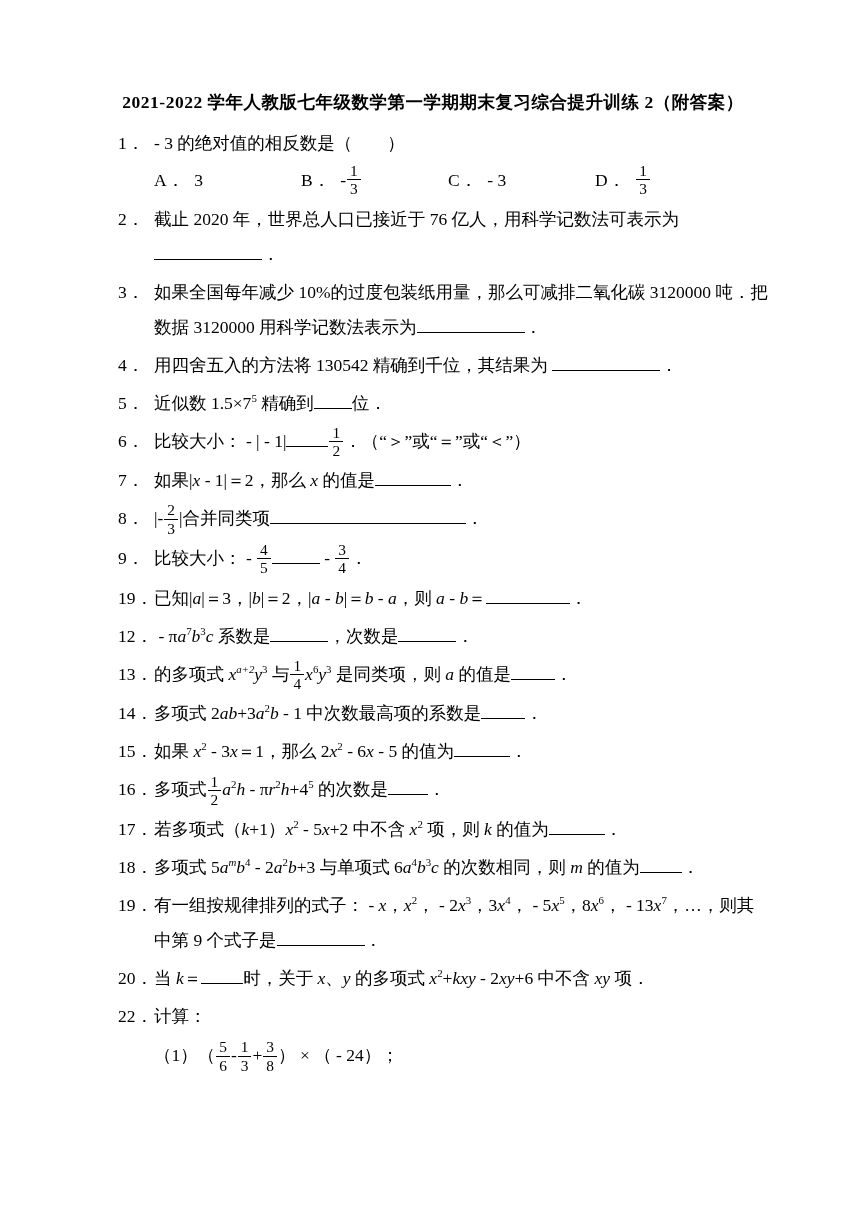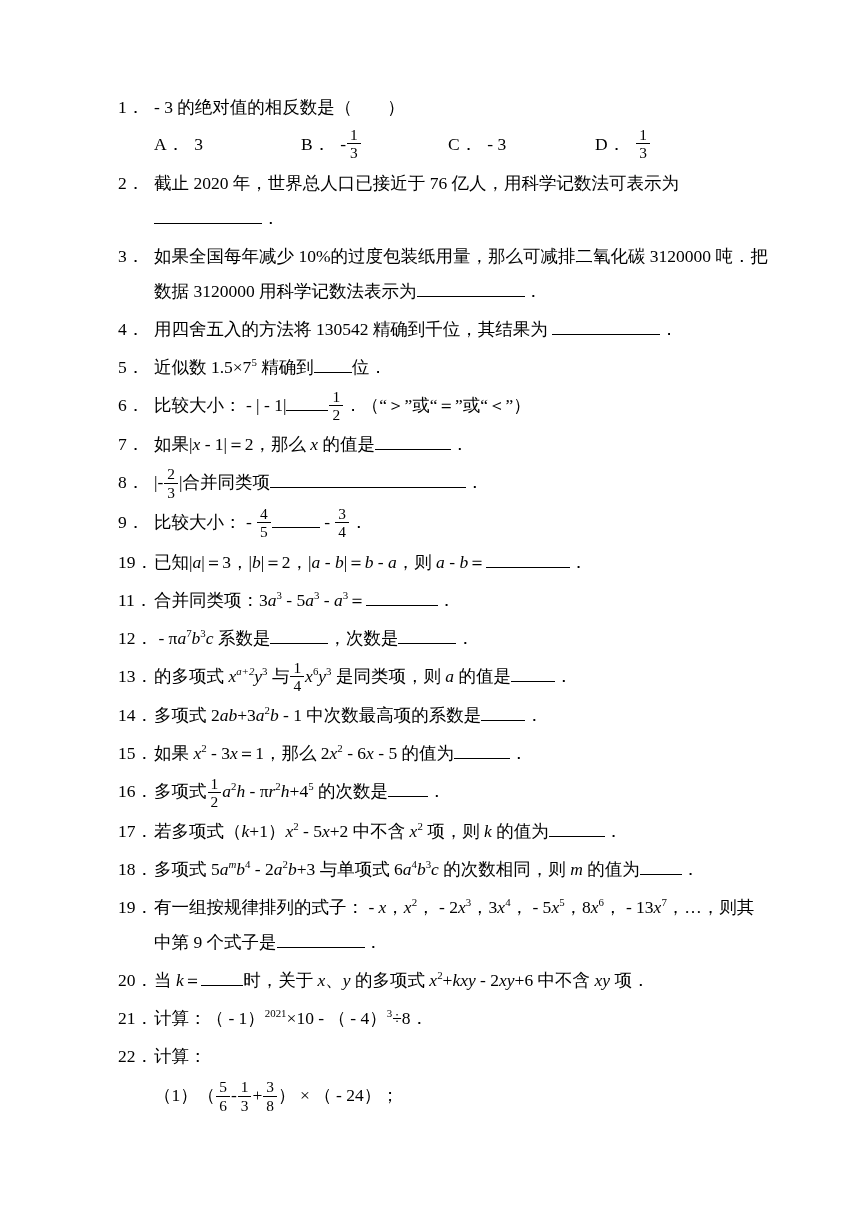--- a/index.html
+++ b/index.html
@@ -32,20 +32,21 @@
   }
   .options{display:flex;margin-top:2px;}
   .option{width:147px;display:inline-flex;align-items:center;}
   .opt-label{margin-right:10px;}
   .sub-line{margin-top:4px;}
 </style>
 </head>
 <body>
 
 <div class="page">
+  <h1 class="title">2021-2022 学年人教版七年级数学第一学期期末复习综合提升训练 2（附答案）</h1>
   <div id="questions">
       <div class="q">
         <span class="q-num">1．</span>
         <div class="q-body"><span class="seg">- 3 的绝对值的相反数是（　　）</span><div class="options">
             <span class="option">
               <span class="opt-label">A．</span>
               <span class="seg">3</span>
             </span>
             <span class="option">
               <span class="opt-label">B．</span>
@@ -110,24 +111,20 @@
           </span><span class="blank" style="width: 48px;"></span><span class="seg"> - </span><span class="frac">
             <span class="num">3</span>
             <span class="den">4</span>
           </span><span class="seg">．</span></div>
       </div>
       <div class="q">
         <span class="q-num">19．</span>
         <div class="q-body"><span class="seg">已知|</span><span class="seg var">a</span><span class="seg">|＝3，|</span><span class="seg var">b</span><span class="seg">|＝2，|</span><span class="seg var">a</span><span class="seg"> - </span><span class="seg var">b</span><span class="seg">|＝</span><span class="seg var">b</span><span class="seg"> - </span><span class="seg var">a</span><span class="seg">，则 </span><span class="seg var">a</span><span class="seg"> - </span><span class="seg var">b</span><span class="seg">＝</span><span class="blank" style="width: 84px;"></span><span class="seg">．</span></div>
       </div>
       <div class="q">
-        <span class="q-num">11．</span>
-        <div class="q-body"><span class="seg">合并同类项：3</span><span class="seg var">a</span><sup class="sup">3</sup><span class="seg"> - 5</span><span class="seg var">a</span><sup class="sup">3</sup><span class="seg"> - </span><span class="seg var">a</span><sup class="sup">3</sup><span class="seg">＝</span><span class="blank" style="width: 72px;"></span><span class="seg">．</span></div>
-      </div>
-      <div class="q">
         <span class="q-num">12．</span>
         <div class="q-body"><span class="seg"> - π</span><span class="seg var">a</span><sup class="sup">7</sup><span class="seg var">b</span><sup class="sup">3</sup><span class="seg var">c</span><span class="seg"> 系数是</span><span class="blank" style="width: 58px;"></span><span class="seg">，次数是</span><span class="blank" style="width: 58px;"></span><span class="seg">．</span></div>
       </div>
       <div class="q">
         <span class="q-num">13．</span>
         <div class="q-body"><span class="seg">的多项式 </span><span class="seg var">x</span><sup class="sup var">a+2</sup><span class="seg var">y</span><sup class="sup">3</sup><span class="seg"> 与</span><span class="frac">
             <span class="num">1</span>
             <span class="den">4</span>
           </span><span class="seg var">x</span><sup class="sup">6</sup><span class="seg var">y</span><sup class="sup">3</sup><span class="seg"> 是同类项，则 </span><span class="seg var">a</span><span class="seg"> 的值是</span><span class="blank" style="width: 44px;"></span><span class="seg">．</span></div>
       </div>
@@ -156,24 +153,20 @@
       </div>
       <div class="q">
         <span class="q-num">19．</span>
         <div class="q-body"><span class="seg">有一组按规律排列的式子： - </span><span class="seg var">x</span><span class="seg">，</span><span class="seg var">x</span><sup class="sup">2</sup><span class="seg">， - 2</span><span class="seg var">x</span><sup class="sup">3</sup><span class="seg">，3</span><span class="seg var">x</span><sup class="sup">4</sup><span class="seg">， - 5</span><span class="seg var">x</span><sup class="sup">5</sup><span class="seg">，8</span><span class="seg var">x</span><sup class="sup">6</sup><span class="seg">， - 13</span><span class="seg var">x</span><sup class="sup">7</sup><span class="seg">，…，则其中第 9 个式子是</span><span class="blank" style="width: 88px;"></span><span class="seg">．</span></div>
       </div>
       <div class="q">
         <span class="q-num">20．</span>
         <div class="q-body"><span class="seg">当 </span><span class="seg var">k</span><span class="seg">＝</span><span class="blank" style="width: 42px;"></span><span class="seg">时，关于 </span><span class="seg var">x</span><span class="seg">、</span><span class="seg var">y</span><span class="seg"> 的多项式 </span><span class="seg var">x</span><sup class="sup">2</sup><span class="seg">+</span><span class="seg var">kxy</span><span class="seg"> - 2</span><span class="seg var">xy</span><span class="seg">+6 中不含 </span><span class="seg var">xy</span><span class="seg"> 项．</span></div>
       </div>
       <div class="q">
-        <span class="q-num">21．</span>
-        <div class="q-body"><span class="seg">计算：（ - 1）</span><sup class="sup">2021</sup><span class="seg">×10 - （ - 4）</span><sup class="sup">3</sup><span class="seg">÷8．</span></div>
-      </div>
-      <div class="q">
         <span class="q-num">22．</span>
         <div class="q-body"><span class="seg">计算：</span><div class="sub-line"><span class="seg">（1）（</span><span class="frac">
               <span class="num">5</span>
               <span class="den">6</span>
             </span><span class="seg">-</span><span class="frac">
               <span class="num">1</span>
               <span class="den">3</span>
             </span><span class="seg">+</span><span class="frac">
               <span class="num">3</span>
               <span class="den">8</span>

